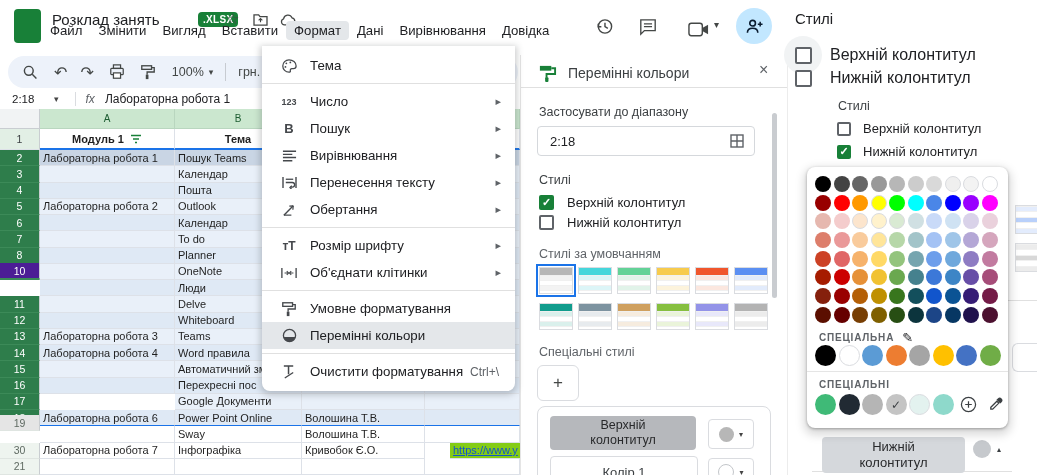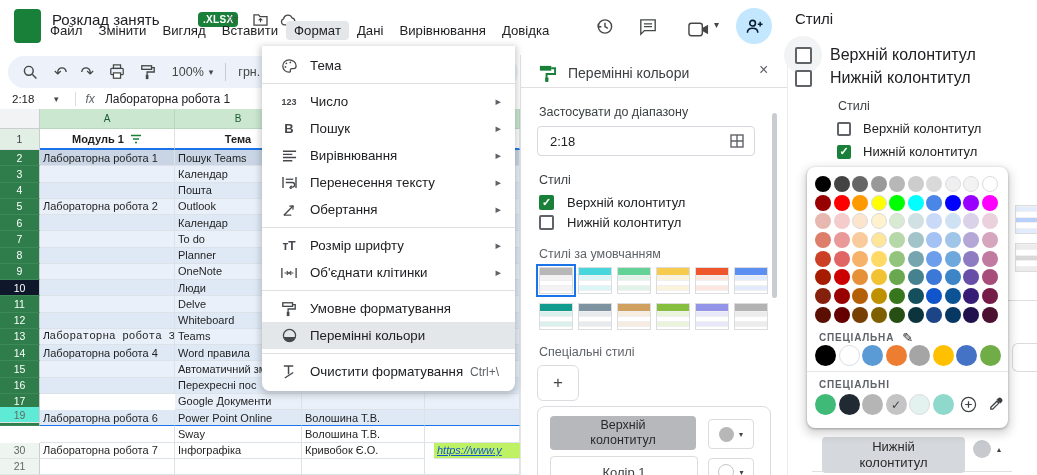--- a/index.html
+++ b/index.html
@@ -223,37 +223,37 @@
       <div class="rowhead abs" style="left: 0px; top: 138.5px; width: 40px; height: 16.25px; background: rgb(46, 125, 75); color: rgb(255, 255, 255); border-bottom: 1px solid rgb(60, 138, 88); border-right: 1px solid rgb(201, 205, 209);">8</div>
       <div class="cell abs" style="left: 40px; top: 138.5px; width: 135px; height: 16.25px; background: rgb(223, 233, 245);"></div>
       <div class="cell abs" style="left: 175px; top: 138.5px; width: 127px; height: 16.25px; background: rgb(223, 233, 245);">Planner</div>
       <div class="cell abs" style="left: 302px; top: 138.5px; width: 123px; height: 16.25px; background: rgb(223, 233, 245);"></div>
       <div class="cell abs" style="left: 425px; top: 138.5px; width: 95px; height: 16.25px; background: rgb(223, 233, 245);"></div>
       <div class="rowhead abs" style="left: 0px; top: 154.75px; width: 40px; height: 16.25px; background: rgb(46, 125, 75); color: rgb(255, 255, 255); border-bottom: 1px solid rgb(60, 138, 88); border-right: 1px solid rgb(201, 205, 209);">9</div>
       <div class="cell abs" style="left: 40px; top: 154.75px; width: 135px; height: 16.25px; background: rgb(233, 240, 249);"></div>
       <div class="cell abs" style="left: 175px; top: 154.75px; width: 127px; height: 16.25px; background: rgb(233, 240, 249);">OneNote</div>
       <div class="cell abs" style="left: 302px; top: 154.75px; width: 123px; height: 16.25px; background: rgb(233, 240, 249);"></div>
       <div class="cell abs" style="left: 425px; top: 154.75px; width: 95px; height: 16.25px; background: rgb(233, 240, 249);"></div>
-      <div class="rowhead abs" style="left: 0px; top: 171px; width: 40px; height: 16.25px; background: #0f172a; color: rgb(255, 255, 255); border-bottom: 1px solid rgb(60, 138, 88); border-right: 1px solid rgb(201, 205, 209);">10</div>
+      <div class="rowhead abs" style="left: 0px; top: 154px; width: 40px; height: 16.25px; background: #4c1d95; color: rgb(255, 255, 255); border-bottom: 1px solid rgb(60, 138, 88); border-right: 1px solid rgb(201, 205, 209);">10</div>
       <div class="cell abs" style="left: 40px; top: 171px; width: 135px; height: 16.25px; background: rgb(223, 233, 245);"></div>
       <div class="cell abs" style="left: 175px; top: 171px; width: 127px; height: 16.25px; background: rgb(223, 233, 245);">Люди</div>
       <div class="cell abs" style="left: 302px; top: 171px; width: 123px; height: 16.25px; background: rgb(223, 233, 245);"></div>
       <div class="cell abs" style="left: 425px; top: 171px; width: 95px; height: 16.25px; background: rgb(223, 233, 245);"></div>
       <div class="rowhead abs" style="left: 0px; top: 187.25px; width: 40px; height: 16.25px; background: rgb(46, 125, 75); color: rgb(255, 255, 255); border-bottom: 1px solid rgb(60, 138, 88); border-right: 1px solid rgb(201, 205, 209);">11</div>
       <div class="cell abs" style="left: 40px; top: 187.25px; width: 135px; height: 16.25px; background: rgb(233, 240, 249);"></div>
       <div class="cell abs" style="left: 175px; top: 187.25px; width: 127px; height: 16.25px; background: rgb(233, 240, 249);">Delve</div>
       <div class="cell abs" style="left: 302px; top: 187.25px; width: 123px; height: 16.25px; background: rgb(233, 240, 249);"></div>
       <div class="cell abs" style="left: 425px; top: 187.25px; width: 95px; height: 16.25px; background: rgb(233, 240, 249);"></div>
       <div class="rowhead abs" style="left: 0px; top: 203.5px; width: 40px; height: 16.25px; background: rgb(46, 125, 75); color: rgb(255, 255, 255); border-bottom: 1px solid rgb(60, 138, 88); border-right: 1px solid rgb(201, 205, 209);">12</div>
       <div class="cell abs" style="left: 40px; top: 203.5px; width: 135px; height: 16.25px; background: rgb(223, 233, 245);"></div>
       <div class="cell abs" style="left: 175px; top: 203.5px; width: 127px; height: 16.25px; background: rgb(223, 233, 245);">Whiteboard</div>
       <div class="cell abs" style="left: 302px; top: 203.5px; width: 123px; height: 16.25px; background: rgb(223, 233, 245);"></div>
       <div class="cell abs" style="left: 425px; top: 203.5px; width: 95px; height: 16.25px; background: rgb(223, 233, 245);"></div>
       <div class="rowhead abs" style="left: 0px; top: 219.75px; width: 40px; height: 16.25px; background: rgb(46, 125, 75); color: rgb(255, 255, 255); border-bottom: 1px solid rgb(60, 138, 88); border-right: 1px solid rgb(201, 205, 209);">13</div>
-      <div class="cell abs" style="left: 40px; top: 219.75px; width: 135px; height: 16.25px; background: rgb(233, 240, 249); font-family: Liberation Mono, monospace;">Лабораторна робота 3</div>
+      <div class="cell abs" style="left: 40px; top: 219.75px; width: 135px; height: 16.25px; background: rgb(233, 240, 249);">Лабораторна робота 3</div>
       <div class="cell abs" style="left: 175px; top: 219.75px; width: 127px; height: 16.25px; background: rgb(233, 240, 249);">Teams</div>
       <div class="cell abs" style="left: 302px; top: 219.75px; width: 123px; height: 16.25px; background: rgb(233, 240, 249);"></div>
       <div class="cell abs" style="left: 425px; top: 219.75px; width: 95px; height: 16.25px; background: rgb(233, 240, 249);"></div>
       <div class="rowhead abs" style="left: 0px; top: 236px; width: 40px; height: 16.25px; background: rgb(46, 125, 75); color: rgb(255, 255, 255); border-bottom: 1px solid rgb(60, 138, 88); border-right: 1px solid rgb(201, 205, 209);">14</div>
       <div class="cell abs" style="left: 40px; top: 236px; width: 135px; height: 16.25px; background: rgb(223, 233, 245);">Лабораторна робота 4</div>
       <div class="cell abs" style="left: 175px; top: 236px; width: 127px; height: 16.25px; background: rgb(223, 233, 245);">Word правила</div>
       <div class="cell abs" style="left: 302px; top: 236px; width: 123px; height: 16.25px; background: rgb(223, 233, 245);"></div>
       <div class="cell abs" style="left: 425px; top: 236px; width: 95px; height: 16.25px; background: rgb(223, 233, 245);"></div>
       <div class="rowhead abs" style="left: 0px; top: 252.25px; width: 40px; height: 16.25px; background: rgb(46, 125, 75); color: rgb(255, 255, 255); border-bottom: 1px solid rgb(60, 138, 88); border-right: 1px solid rgb(201, 205, 209);">15</div>
       <div class="cell abs" style="left: 40px; top: 252.25px; width: 135px; height: 16.25px; background: rgb(233, 240, 249);"></div>
@@ -267,30 +267,30 @@
       <div class="cell abs link" style="left: 425px; top: 268.5px; width: 95px; height: 16.25px; background: rgb(223, 233, 245);">https://youtub</div>
       <div class="rowhead abs" style="left: 0px; top: 284.75px; width: 40px; height: 16.25px; background: rgb(46, 125, 75); color: rgb(255, 255, 255); border-bottom: 1px solid rgb(60, 138, 88); border-right: 1px solid rgb(201, 205, 209);">17</div>
       <div class="cell abs" style="left: 175px; top: 284.75px; width: 127px; height: 16.25px; background: rgb(233, 240, 249);">Google Документи</div>
       <div class="cell abs" style="left: 302px; top: 284.75px; width: 123px; height: 16.25px; background: rgb(233, 240, 249);"></div>
       <div class="cell abs" style="left: 425px; top: 284.75px; width: 95px; height: 16.25px; background: rgb(233, 240, 249);"></div>
       <div class="rowhead abs" style="left: 0px; top: 301px; width: 40px; height: 16.25px; background: rgb(46, 125, 75); color: rgb(255, 255, 255); border-bottom: 1px solid rgb(60, 138, 88); border-right: 1px solid rgb(201, 205, 209);">18</div>
       <div class="cell abs" style="left: 40px; top: 301px; width: 135px; height: 16.25px; background: rgb(223, 233, 245); border-bottom: 1.5px solid rgb(26, 115, 232);">Лабораторна робота 6</div>
       <div class="cell abs" style="left: 175px; top: 301px; width: 127px; height: 16.25px; background: rgb(223, 233, 245); border-bottom: 1.5px solid rgb(26, 115, 232);">Power Point Online</div>
       <div class="cell abs" style="left: 302px; top: 301px; width: 123px; height: 16.25px; background: rgb(223, 233, 245); border-bottom: 1.5px solid rgb(26, 115, 232);">Волошина Т.В.</div>
       <div class="cell abs" style="left: 425px; top: 301px; width: 95px; height: 16.25px; background: rgb(223, 233, 245); border-bottom: 1.5px solid rgb(26, 115, 232);"></div>
-      <div class="rowhead abs" style="left: 0px; top: 298px; width: 40px; height: 16.25px; background: #5eead4; color: rgb(95, 106, 98); border-bottom: 1px solid rgb(223, 229, 225); border-right: 1px solid rgb(201, 205, 209);">19</div>
+      <div class="rowhead abs" style="left: 0px; top: 306px; width: 40px; height: 16.25px; background: #e5e5e5; color: rgb(95, 106, 98); border-bottom: 1px solid rgb(223, 229, 225); border-right: 1px solid rgb(201, 205, 209);">19</div>
       <div class="cell abs" style="left: 40px; top: 317.25px; width: 135px; height: 16.25px; background: rgb(255, 255, 255);"></div>
       <div class="cell abs" style="left: 175px; top: 317.25px; width: 127px; height: 16.25px; background: rgb(255, 255, 255);">Sway</div>
       <div class="cell abs" style="left: 302px; top: 317.25px; width: 123px; height: 16.25px; background: rgb(255, 255, 255);">Волошина Т.В.</div>
       <div class="cell abs" style="left: 425px; top: 317.25px; width: 95px; height: 16.25px; background: rgb(255, 255, 255);"></div>
       <div class="rowhead abs" style="left: 0px; top: 333.5px; width: 40px; height: 16.25px; background: rgb(238, 244, 239); color: rgb(95, 106, 98); border-bottom: 1px solid rgb(223, 229, 225); border-right: 1px solid rgb(201, 205, 209);">30</div>
       <div class="cell abs" style="left: 40px; top: 333.5px; width: 135px; height: 16.25px; background: rgb(255, 255, 255);">Лабораторна робота 7</div>
       <div class="cell abs" style="left: 302px; top: 333.5px; width: 123px; height: 16.25px; background: rgb(255, 255, 255);">Кривобок Є.О.</div>
       <div class="cell abs" style="left: 175px; top: 333.5px; width: 127px; height: 16.25px; background: rgb(255, 255, 255);">Інфографіка</div>
-      <div class="cell abs link" style="left: 434px; top: 333.5px; width: 95px; height: 16.25px; background: #bef264; font-style: italic;">https://www.y</div>
+      <div class="cell abs link" style="left: 450px; top: 333.5px; width: 95px; height: 16.25px; background: #84cc16;">https://www.y</div>
       <div class="rowhead abs" style="left: 0px; top: 349.75px; width: 40px; height: 16.25px; background: rgb(238, 244, 239); color: rgb(95, 106, 98); border-bottom: 1px solid rgb(223, 229, 225); border-right: 1px solid rgb(201, 205, 209);">21</div>
       <div class="cell abs" style="left: 40px; top: 349.75px; width: 135px; height: 16.25px; background: rgb(255, 255, 255);"></div>
       <div class="cell abs" style="left: 175px; top: 349.75px; width: 127px; height: 16.25px; background: rgb(255, 255, 255);"></div>
       <div class="cell abs" style="left: 302px; top: 349.75px; width: 123px; height: 16.25px; background: rgb(255, 255, 255);"></div>
       <div class="cell abs" style="left: 425px; top: 349.75px; width: 95px; height: 16.25px; background: rgb(255, 255, 255);"></div>
     </div>
 
   <div class="abs dropdown" id="format-menu">
       <div class="mi">
         <span class="ic">

